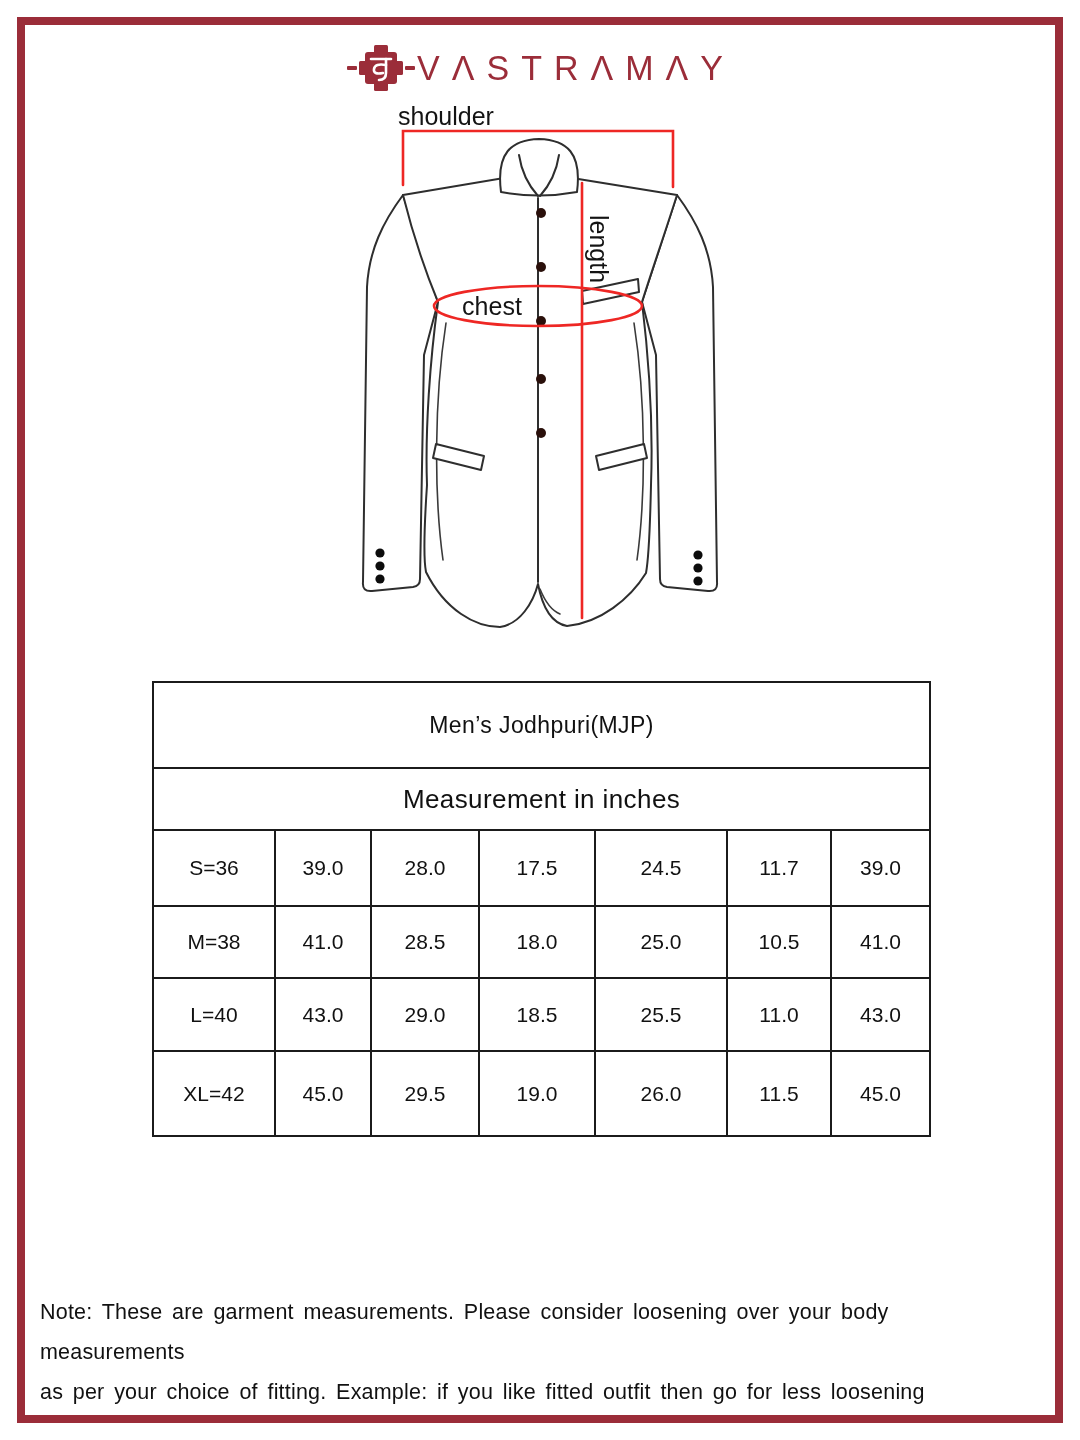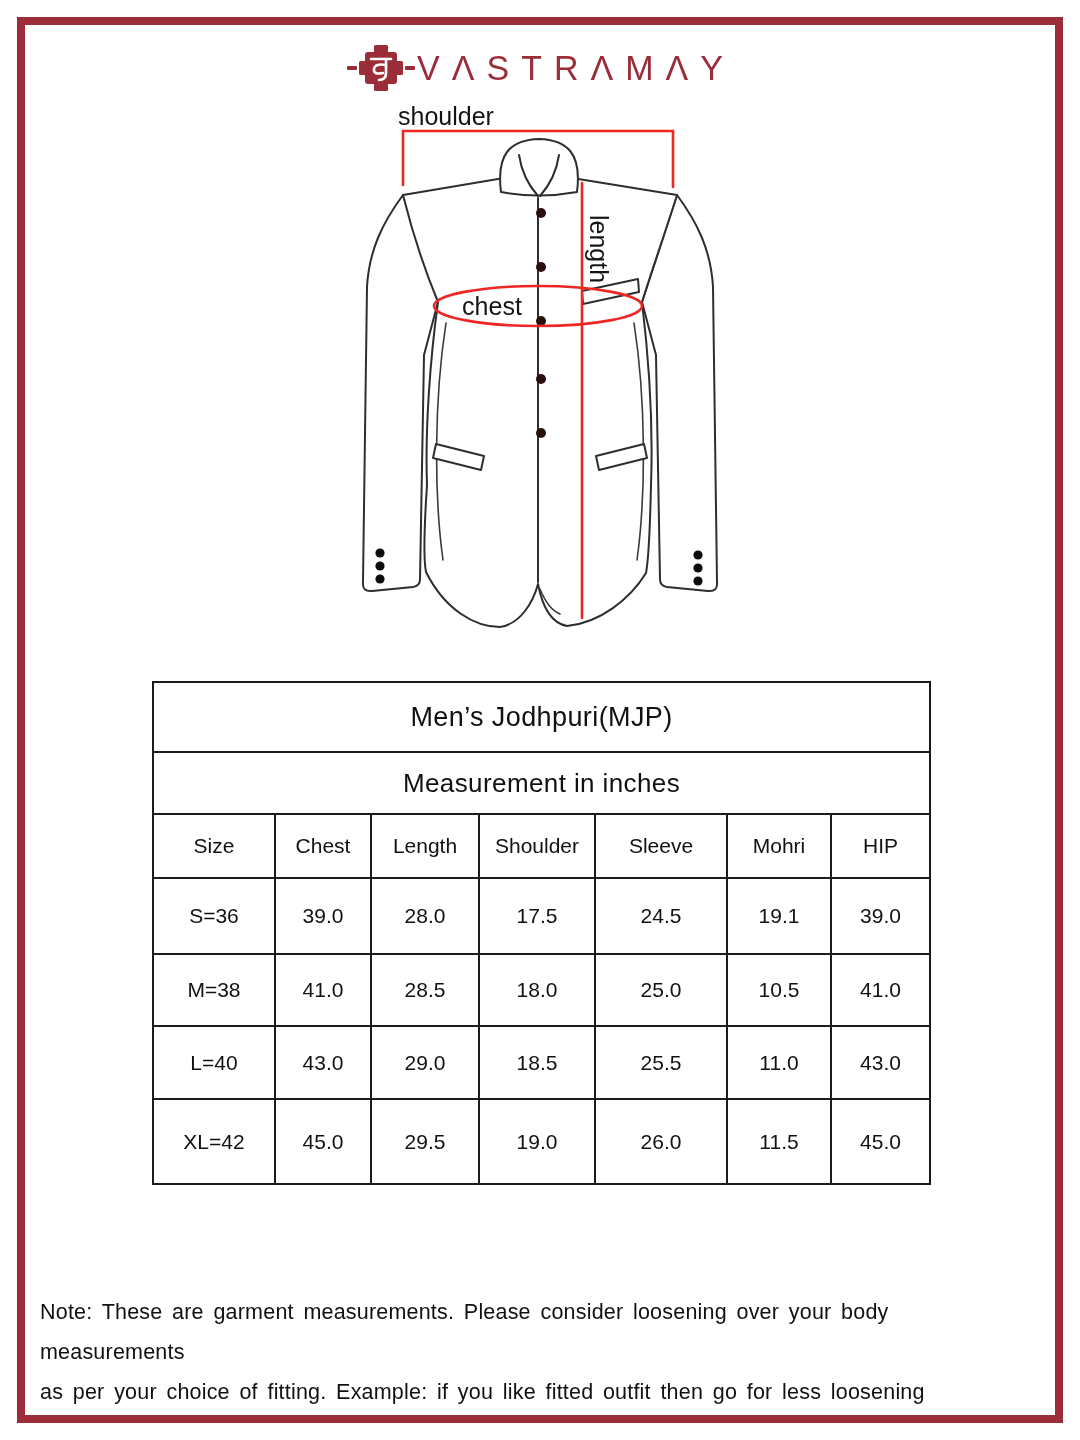--- a/index.html
+++ b/index.html
@@ -41,21 +41,21 @@
   .red{fill:none;stroke:var(--annotation_red);stroke-width:2.6;stroke-linecap:round;}
   .btn{fill:var(--button_dark);stroke:none;}
   .cuffbtn{fill:#0c0c0c;stroke:none;}
   .diagram-label{font-family:"Liberation Sans",sans-serif;font-size:25px;fill:#141414;}
   
   .size-table{
     position:absolute;left:152px;top:681px;width:777px;border-collapse:collapse;
     table-layout:fixed;text-align:center;color:#111;
   }
   .size-table td,.size-table th{border:2px solid #1b1b1b;vertical-align:middle;font-weight:400;}
-  .row-title td{height:70px;font-size:27px;letter-spacing:.4px;}
+  .row-title td{height:86px;font-size:23px;letter-spacing:.4px;}
   .row-subtitle td{height:62px;font-size:26px;letter-spacing:.4px;margin-top:44px;}
   .row-head td{height:64px;font-size:21px;}
   .row-s td{height:76px;font-size:21px;margin-top:16px;}
   .row-m td{height:72px;font-size:21px;}
   .row-l td{height:73px;font-size:21px;border-radius:26px;}
   .row-xl td{height:85px;font-size:21px;border-radius:9px;}
   
   .note{
     position:absolute;left:40px;right:40px;top:1292px;
     text-align:left;font-size:21.5px;line-height:40px;color:#111;
@@ -159,36 +159,27 @@
         <col style="width:104px">
         <col style="width:99px">
     </colgroup>
     <tbody>
         <tr class="row-title">
       <td colspan="7">Men’s Jodhpuri(MJP)</td>
     </tr>
     <tr class="row-subtitle">
       <td colspan="7">Measurement in inches</td>
     </tr>
-    <tr class="row-head">
-      <td>Size</td>
-      <td>Chest</td>
-      <td>Length</td>
-      <td>Shoulder</td>
-      <td>Sleeve</td>
-      <td>Mohri</td>
-      <td>HIP</td>
-    </tr>
     <tr class="row-s">
       <td>S=36</td>
       <td>39.0</td>
       <td>28.0</td>
       <td>17.5</td>
       <td>24.5</td>
-      <td>19.1</td>
+      <td>11.7</td>
       <td>39.0</td>
     </tr>
     <tr class="row-m">
       <td>M=38</td>
       <td>41.0</td>
       <td>28.5</td>
       <td>18.0</td>
       <td>25.0</td>
       <td>10.5</td>
       <td>41.0</td>

